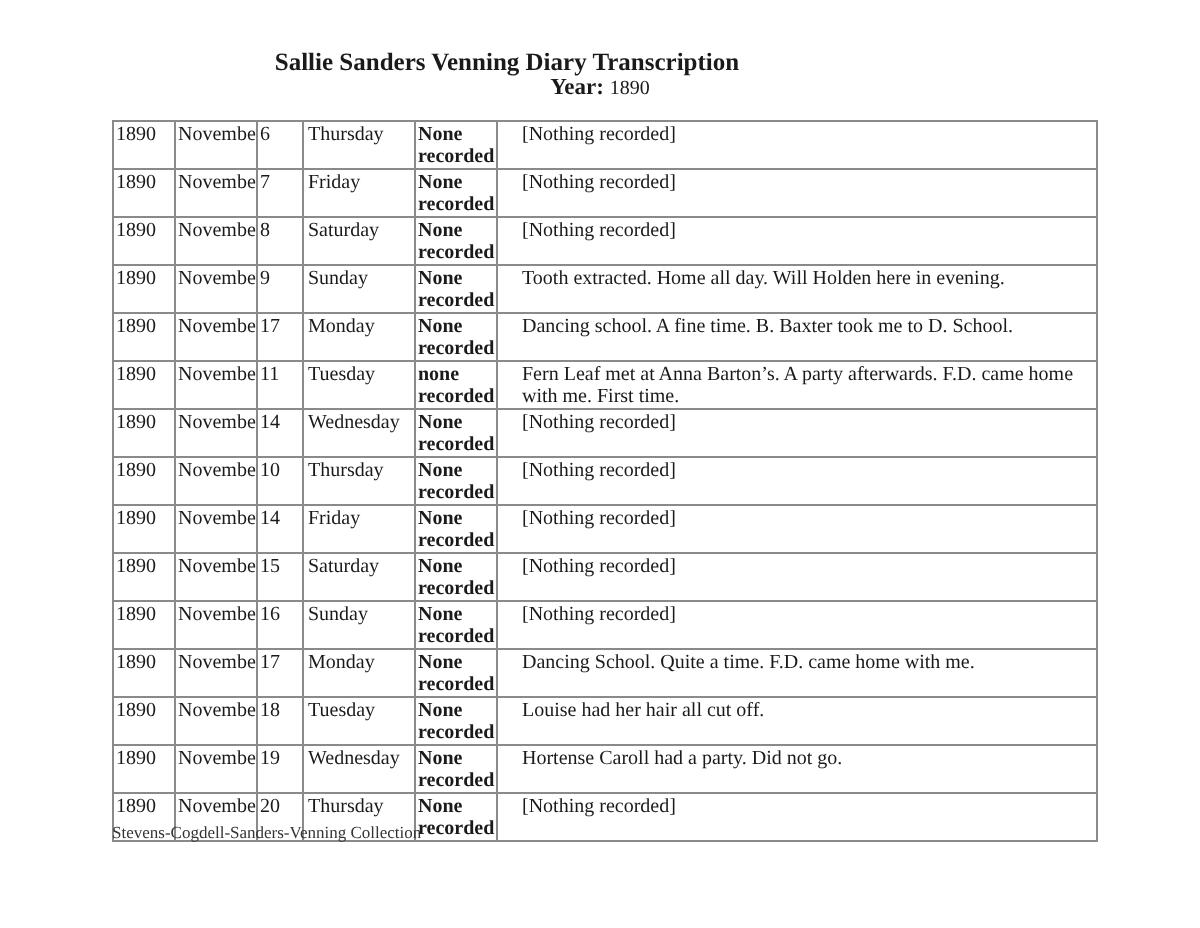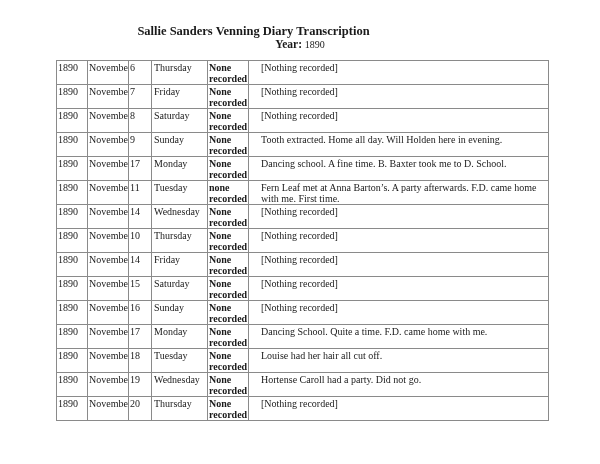--- a/index.html
+++ b/index.html
@@ -199,13 +199,14 @@
         <td class="c-month">November</td>
         <td class="c-day">20</td>
         <td class="c-weekday">Thursday</td>
         <td class="c-status">None recorded</td>
         <td class="c-entry">[Nothing recorded]</td>
       </tr>
     </tbody>
 </table>
 
 <div class="footer">
+  <div>Stevens-Cogdell-Sanders-Venning Collection</div>
 </div>
 
 </body></html>

